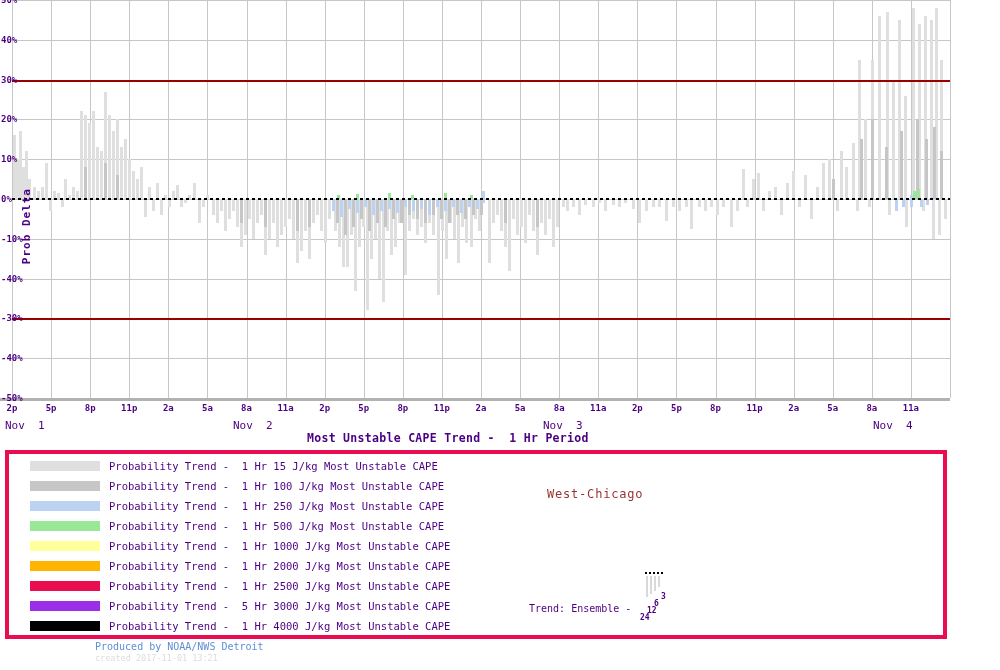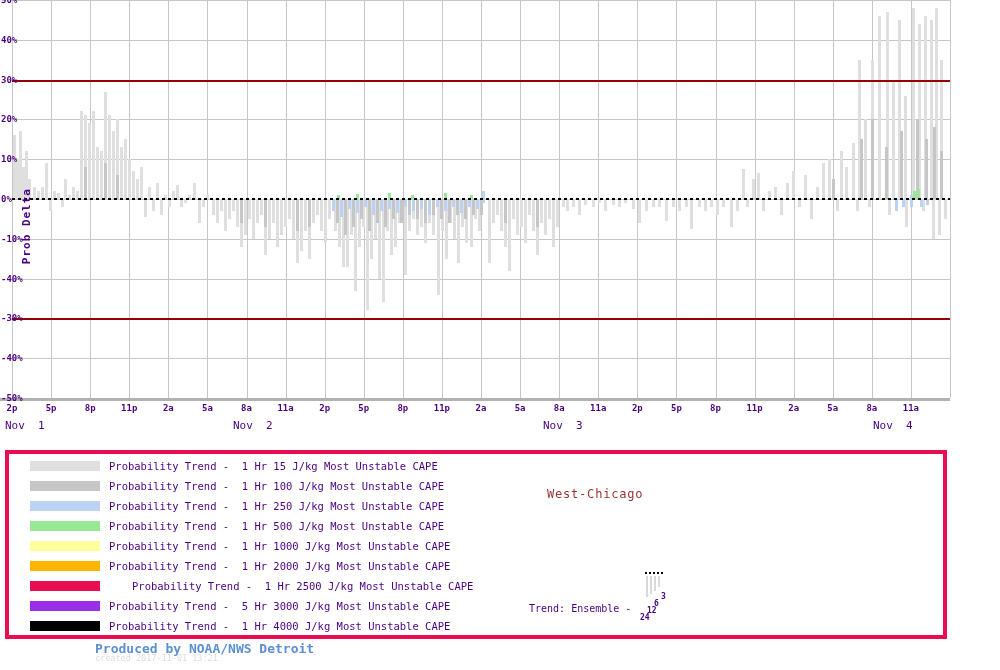--- a/index.html
+++ b/index.html
@@ -29,21 +29,21 @@
   .leg-label{position:absolute;left:100px;font-size:10.5px;color:#4B0082;white-space:pre;}
   #station-name{position:absolute;left:538px;top:33px;color:#993333;font-size:12px;
                 letter-spacing:0.8px;white-space:pre;}
   #trend-label{position:absolute;left:520px;top:149px;color:#4B0082;font-size:10px;white-space:pre;}
   #trend-sample{position:absolute;left:630px;top:118px;width:60px;height:60px;}
   .ts-bar{position:absolute;width:2px;background:#d9d9d9;top:4px;}
   #ts-dots{position:absolute;left:6px;top:0;width:19px;height:2px;
     background:repeating-linear-gradient(90deg,#000 0 2px,transparent 2px 4px);}
   .ts-num{position:absolute;font-size:8px;font-weight:bold;color:#4B0082;}
   
-  #footer-produced{position:absolute;left:95px;top:641px;font-size:13px;font-weight:bold;color:#5D8FD3;white-space:pre;}
+  #footer-produced{position:absolute;left:95px;top:641px;font-size:10px;font-weight:normal;color:#5D8FD3;white-space:pre;}
   #footer-created{position:absolute;left:95px;top:653px;font-size:8.5px;color:#DCDCDC;white-space:pre;}
   #footer-right{position:absolute;left:400px;top:646px;font-size:8.5px;font-weight:bold;color:#5D8FD3;white-space:pre;}
 </style>
 </head>
 <body>
 
 <div id="stage">
 
   <div id="plot">
       <div class="gl-h" style="top: 0px; width: 938px;"></div>
@@ -396,37 +396,38 @@
       <div class="xlab" style="left: 858.833px; top: 403px;">8a</div>
       <div class="xlab" style="left: 897.917px; top: 403px;">11a</div>
       <div class="datelab" style="left: 5px; top: 419px;">Nov  1</div>
       <div class="datelab" style="left: 233px; top: 419px;">Nov  2</div>
       <div class="datelab" style="left: 543px; top: 419px;">Nov  3</div>
       <div class="datelab" style="left: 873px; top: 419px;">Nov  4</div>
     </div>
 
   <div id="ylabel">Prob Delta</div>
 
+  <div id="chart-title">Most Unstable CAPE Trend -  1 Hr Period</div>
 
   <div id="legend-box">
     <div id="legend-rows">
         <div class="leg-swatch" style="top: 7px; background: rgb(223, 223, 223);"></div>
         <div class="leg-label" style="top: 6px;">Probability Trend -  1 Hr 15 J/kg Most Unstable CAPE</div>
         <div class="leg-swatch" style="top: 27px; background: rgb(198, 198, 198);"></div>
         <div class="leg-label" style="top: 26px;">Probability Trend -  1 Hr 100 J/kg Most Unstable CAPE</div>
         <div class="leg-swatch" style="top: 47px; background: rgb(188, 210, 242);"></div>
         <div class="leg-label" style="top: 46px;">Probability Trend -  1 Hr 250 J/kg Most Unstable CAPE</div>
         <div class="leg-swatch" style="top: 67px; background: rgb(152, 232, 151);"></div>
         <div class="leg-label" style="top: 66px;">Probability Trend -  1 Hr 500 J/kg Most Unstable CAPE</div>
         <div class="leg-swatch" style="top: 87px; background: rgb(255, 255, 156);"></div>
         <div class="leg-label" style="top: 86px;">Probability Trend -  1 Hr 1000 J/kg Most Unstable CAPE</div>
         <div class="leg-swatch" style="top: 107px; background: rgb(255, 180, 0);"></div>
         <div class="leg-label" style="top: 106px;">Probability Trend -  1 Hr 2000 J/kg Most Unstable CAPE</div>
         <div class="leg-swatch" style="top: 127px; background: rgb(234, 13, 80);"></div>
-        <div class="leg-label" style="top: 126px; margin-left: 23px;">Probability Trend -  1 Hr 2500 J/kg Most Unstable CAPE</div>
+        <div class="leg-label" style="top: 126px;">Probability Trend -  1 Hr 2500 J/kg Most Unstable CAPE</div>
         <div class="leg-swatch" style="top: 147px; background: rgb(155, 47, 232);"></div>
         <div class="leg-label" style="top: 146px;">Probability Trend -  5 Hr 3000 J/kg Most Unstable CAPE</div>
         <div class="leg-swatch" style="top: 167px; background: rgb(0, 0, 0);"></div>
         <div class="leg-label" style="top: 166px;">Probability Trend -  1 Hr 4000 J/kg Most Unstable CAPE</div>
       </div>
     <div id="station-name">West-Chicago</div>
     <div id="trend-label">Trend: Ensemble -</div>
     <div id="trend-sample">
       <div id="ts-dots"></div>
     <div class="ts-bar" style="left: 7px; height: 21px;"></div>

